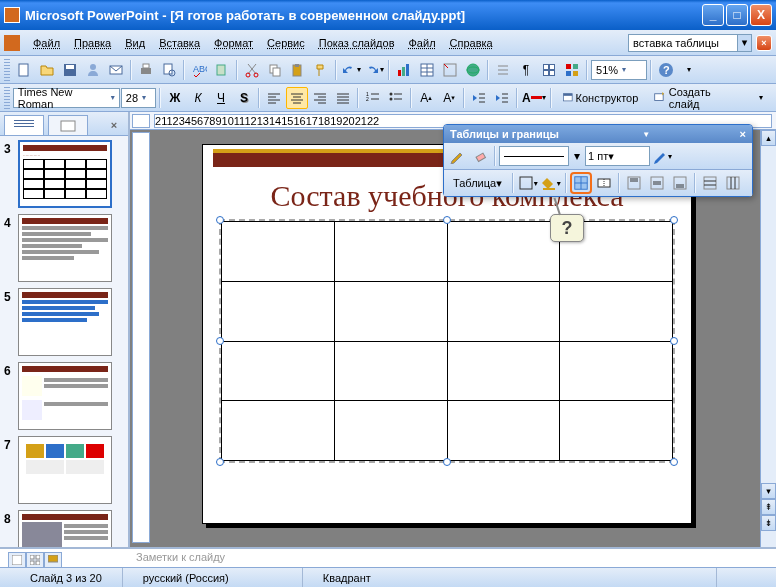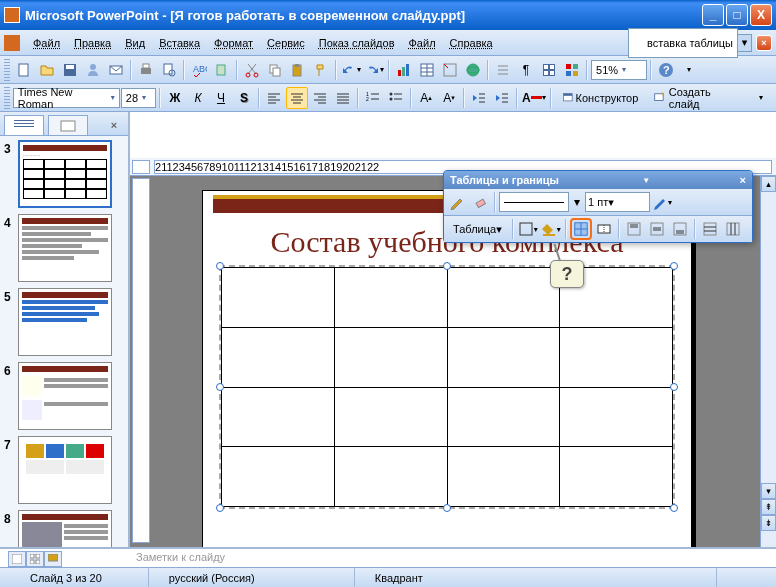--- a/index.html
+++ b/index.html
@@ -11,21 +11,21 @@
 .titlebar .title { flex: 1; font-weight: bold; font-size: 13px; }
 .titlebar .winbtns { display: flex; gap: 2px; }
 .winbtn { width: 22px; height: 22px; border: 1px solid #fff; border-radius: 3px; display: flex; align-items: center; justify-content: center; font-weight: bold; font-size: 12px; color: #fff; cursor: pointer; }
 .winbtn.min, .winbtn.max { background: linear-gradient(#66a6f0, #2d6fc9); }
 .winbtn.close { background: linear-gradient(#f08f66, #d64516); }
 
 
 .menubar { background: linear-gradient(#e4edf9, #c4daf4); height: 26px; display: flex; align-items: center; padding: 0 4px; border-bottom: 1px solid #8aa9d6; }
 .menubar .docicon { width: 16px; height: 16px; background: #d2691e; margin-right: 6px; }
 .menubar .menuitem { padding: 3px 7px; cursor: pointer; text-decoration: underline; text-decoration-style: dotted; }
-.menubar .helpbox { margin-left: auto; background: #fff; border: 1px solid #7b9ebd; padding: 14px 4px; width: 110px; height: 18px; font-size: 11px; text-align: right; }
+.menubar .helpbox { margin-left: auto; background: #fff; border: 1px solid #7b9ebd; padding: 2px 4px; width: 110px; height: 18px; font-size: 11px; }
 .menubar .helpdrop { width: 14px; height: 18px; background: #c4daf4; border: 1px solid #7b9ebd; border-left: none; display:flex;align-items:center;justify-content:center; }
 
 
 .toolbar { background: linear-gradient(#e4edf9, #c4daf4); height: 28px; display: flex; align-items: center; padding: 0 4px; border-bottom: 1px solid #8aa9d6; gap: 1px; }
 .tbtn { min-width: 22px; height: 22px; border: 1px solid transparent; border-radius: 2px; display: flex; align-items: center; justify-content: center; cursor: pointer; font-size: 12px; }
 .tbtn svg { width: 16px; height: 16px; }
 .tsep { width: 2px; height: 20px; border-left: 1px solid #9db8dc; border-right: 1px solid #f0f6fd; margin: 0 2px; }
 .tcombo { background: #fff; border: 1px solid #7b9ebd; height: 20px; padding: 0 4px; display: flex; align-items: center; font-size: 11px; }
 .tcombo .arrow { margin-left: 4px; font-size: 8px; color: #4a6a9c; }
 .grip { width: 6px; height: 22px; background: repeating-linear-gradient(#8aa9d6 0 1px, transparent 1px 3px); margin-right: 2px; cursor: move; }
@@ -46,21 +46,21 @@
 .thumb { display: flex; margin-bottom: 6px; }
 .thumb .num { width: 14px; font-weight: bold; font-size: 12px; padding-top: 2px; }
 .thumb .slide { width: 94px; height: 68px; background: #fff; border: 1px solid #888; font-size: 4px; padding: 3px; overflow:hidden; }
 .thumb.sel .slide { border: 2px solid #2d6fc9; }
 .thumb .slide .mtitle { height: 6px; background: #7a2518; margin-bottom: 2px; }
 .thumb .slide .mtable { display: grid; grid-template-columns: repeat(4,1fr); grid-template-rows: repeat(4,1fr); height: 40px; gap: 0; }
 .thumb .slide .mtable div { border: 0.5px solid #000; }
 .thumb .slide .mtext { height: 4px; background: #999; margin: 2px 0; }
 
 
-.canvas { flex: 1; background: #808080; position: relative; overflow: hidden; margin-top: 46px; }
+.canvas { flex: 1; background: #808080; position: relative; overflow: hidden; }
 .hruler-wrap { position:absolute; top:0; left:0; right:0; height: 18px; background:#f0f4fb; border-bottom:1px solid #8aa9d6; }
 .hruler { position:absolute; left: 24px; right: 4px; top: 2px; height: 14px; background:#fff; border:1px solid #8aa9d6; }
 .corner { position:absolute; left:2px; top:2px; width:18px; height:14px; background:#fff; border:1px solid #8aa9d6; }
 .vruler { position:absolute; left:2px; top:20px; bottom:4px; width:18px; background:#fff; border:1px solid #8aa9d6; }
 .slidearea { position:absolute; left: 24px; top: 20px; right: 16px; bottom: 4px; }
 .slide-shadow { position:absolute; left: 52px; top: 16px; width: 490px; height: 380px; background:#000; }
 .slide-main { position:absolute; left: 48px; top: 12px; width: 490px; height: 380px; background:#fff; border:1px solid #000; }
 .slide-main .bar { height: 18px; background: #7a2518; margin: 4px 10px 0 10px; border-top: 4px solid #d4a017; }
 .slide-main .stitle { font-family: 'Times New Roman', serif; font-size: 30px; color: #7a2518; text-align: center; padding: 12px 0 6px 0; }
 .slide-main .tableframe { margin: 0 16px; border: 2px dashed #aaa; padding: 0; position: relative; }
@@ -83,21 +83,21 @@
 
 
 .callout { position:absolute; left: 420px; top: 102px; width: 34px; height: 28px; background:#f5f5dc; border:1px solid #888; border-radius: 5px; display:flex;align-items:center;justify-content:center; font-size:18px; font-weight:bold; color:#444; box-shadow: 1px 1px 3px rgba(0,0,0,0.3); }
 .callout::before { content:""; position:absolute; top:-18px; left:8px; width:2px; height:18px; background:#888; transform: rotate(-18deg); transform-origin: bottom; }
 
 
 .notes { height: 20px; background: #fff; border-top: 2px solid #a3b8d6; padding: 2px 6px; color:#999; font-size:11px; display: flex; }
 .notes .leftgap { width: 130px; }
 
 
-.statusbar { height: 20px; background: linear-gradient(#e4edf9,#c4daf4); border-top: 1px solid #8aa9d6; display:flex; align-items:flex-start; font-size:11px;gap:26px; }
+.statusbar { height: 20px; background: linear-gradient(#e4edf9,#c4daf4); border-top: 1px solid #8aa9d6; display:flex; align-items:center; font-size:11px; }
 .statusbar .viewbtns { display:flex; gap:0; padding: 0 2px; }
 .viewbtn { width: 18px; height: 16px; border: 1px solid #8aa9d6; background: #e4edf9; cursor:pointer; display:flex;align-items:center;justify-content:center; }
 .statusbar .cell { border-left: 1px solid #a3b8d6; padding: 0 20px; height: 100%; display:flex;align-items:center; }
 .statusbar .cell.first { border-left:none; padding-left: 30px; }
 </style>
 </head>
 <body>
 
 <div class="titlebar">
   <div class="app-icon"></div>

